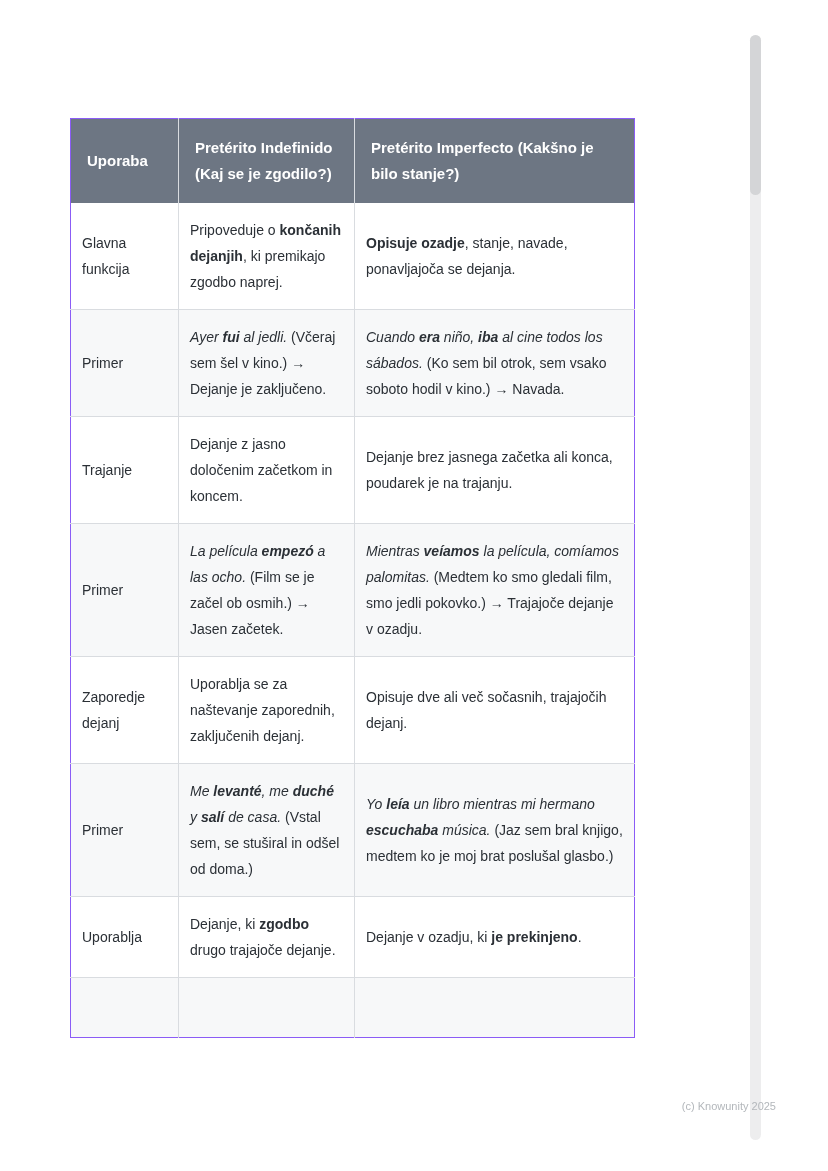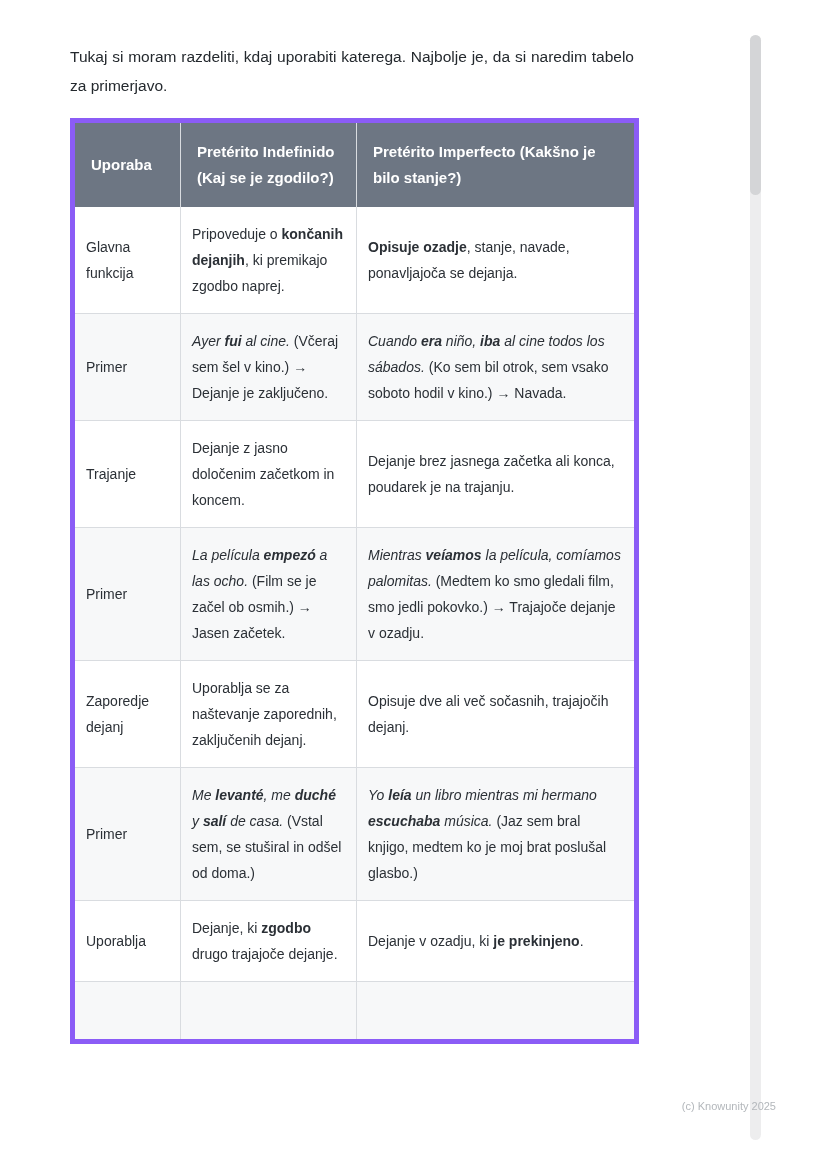--- a/index.html
+++ b/index.html
@@ -24,21 +24,21 @@
   }
 
   table.cmp {
     position: absolute;
     left: 70px; top: 118px;
     width: 564px;
     border-collapse: collapse;
     table-layout: fixed;
     font-size: 14px;
     line-height: 26px;
-    border: 5px solid #8b5cf6;
+    border: 1px solid #8b5cf6;
   }
   table.cmp col.c1 { width: 108px; }
   table.cmp col.c2 { width: 176px; }
   table.cmp col.c3 { width: 280px; }
 
   table.cmp th {
     background: #6d7683;
     color: #ffffff;
     font-weight: bold;
     text-align: left;
@@ -84,21 +84,20 @@
     color: #b3b7bb;
     z-index: 5;
     margin-left: 10px;
   }
 </style>
 </head>
 <body>
 
 <div class="page">
 
-  <p class="intro">Tukaj si moram razdeliti, kdaj uporabiti katerega. Najbolje je, da si naredim tabelo za primerjavo.</p>
 
   <table class="cmp">
     <colgroup>
       <col class="c1">
         <col class="c2">
         <col class="c3">
     </colgroup>
     <thead>
       <tr>
         <th>Uporaba</th>
@@ -107,21 +106,21 @@
       </tr>
     </thead>
     <tbody>
         <tr>
           <td class="col-label">Glavna funkcija</td>
           <td><span>Pripoveduje o </span><span class="b">končanih dejanjih</span><span>, ki premikajo zgodbo naprej.</span></td>
           <td><span class="b">Opisuje ozadje</span><span>, stanje, navade, ponavljajoča se dejanja.</span></td>
         </tr>
         <tr class="shaded">
           <td class="col-label">Primer</td>
-          <td><span class="i">Ayer </span><span class="b i">fui</span><span class="i"> al cine.</span><span> (Včeraj sem šel v kino.) → Dejanje je zaključeno.</span></td>
+          <td><span class="i">Ayer </span><span class="b i">fui</span><span class="i"> al jedli.</span><span> (Včeraj sem šel v kino.) → Dejanje je zaključeno.</span></td>
           <td><span class="i">Cuando </span><span class="b i">era</span><span class="i"> niño, </span><span class="b i">iba</span><span class="i"> al cine todos los sábados.</span><span> (Ko sem bil otrok, sem vsako soboto hodil v kino.) → Navada.</span></td>
         </tr>
         <tr>
           <td class="col-label">Trajanje</td>
           <td><span>Dejanje z jasno določenim začetkom in koncem.</span></td>
           <td><span>Dejanje brez jasnega začetka ali konca, poudarek je na trajanju.</span></td>
         </tr>
         <tr class="shaded">
           <td class="col-label">Primer</td>
           <td><span class="i">La película </span><span class="b i">empezó</span><span class="i"> a las ocho.</span><span> (Film se je začel ob osmih.) → Jasen začetek.</span></td>

